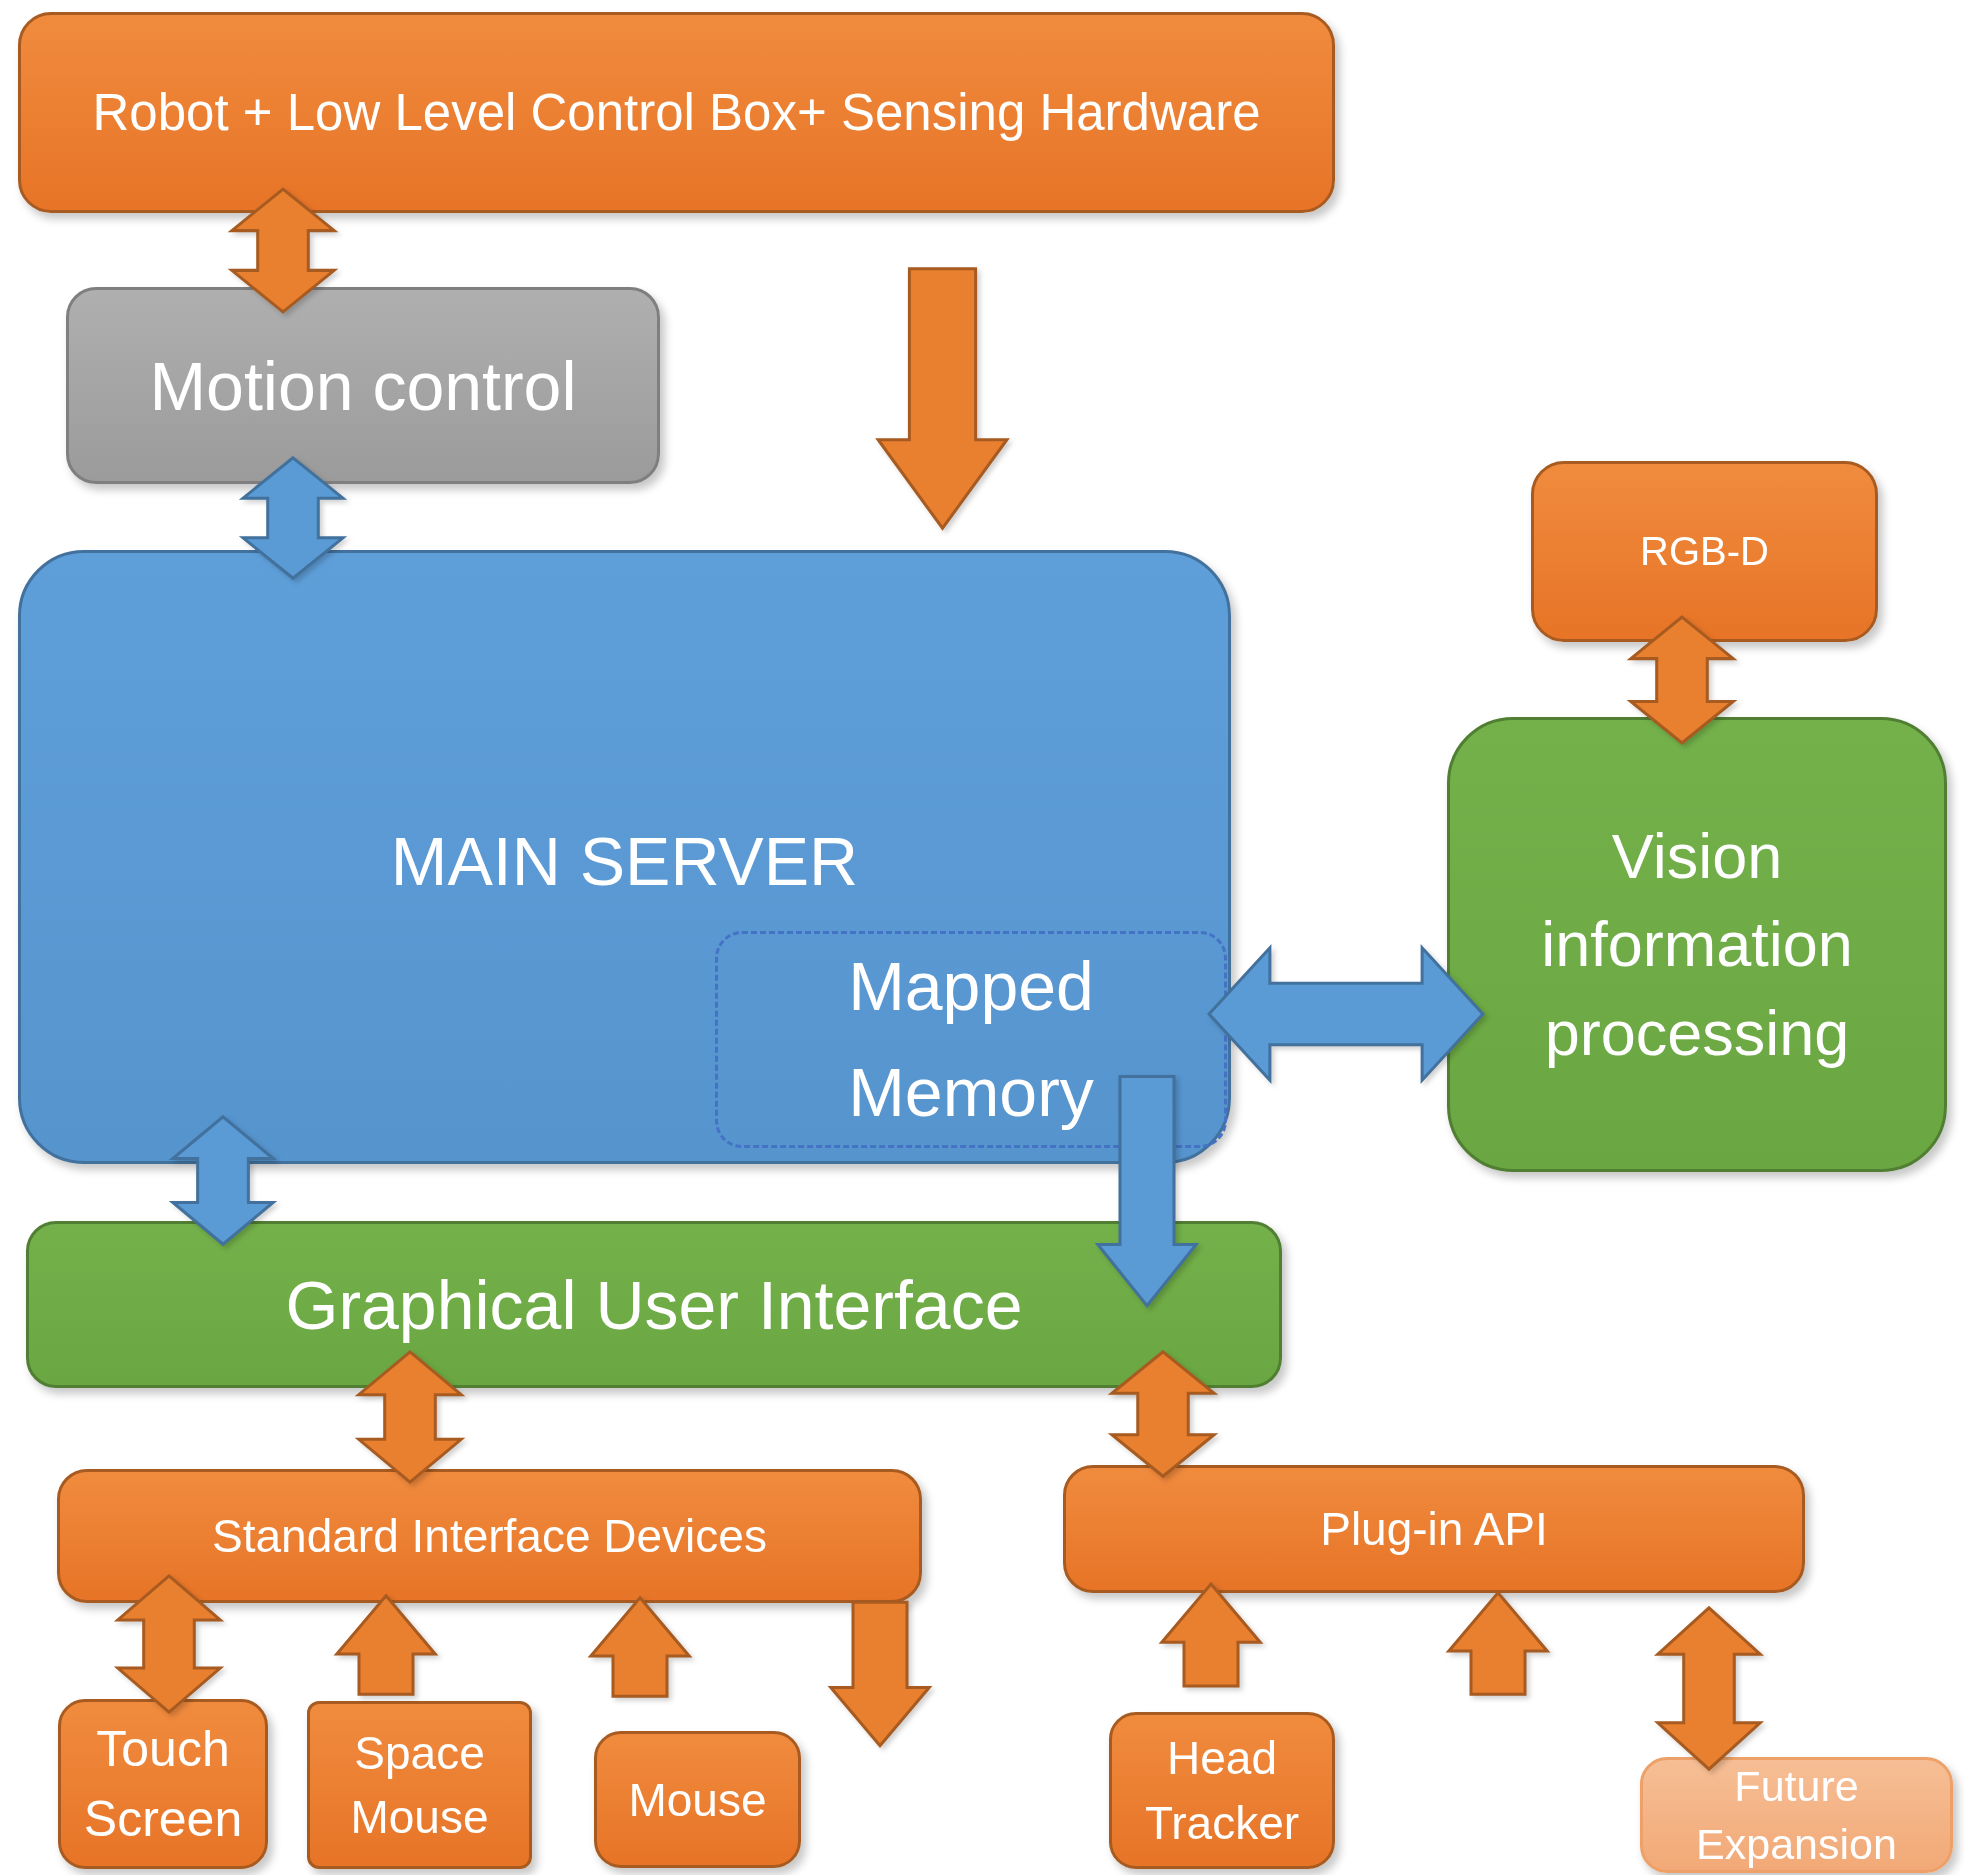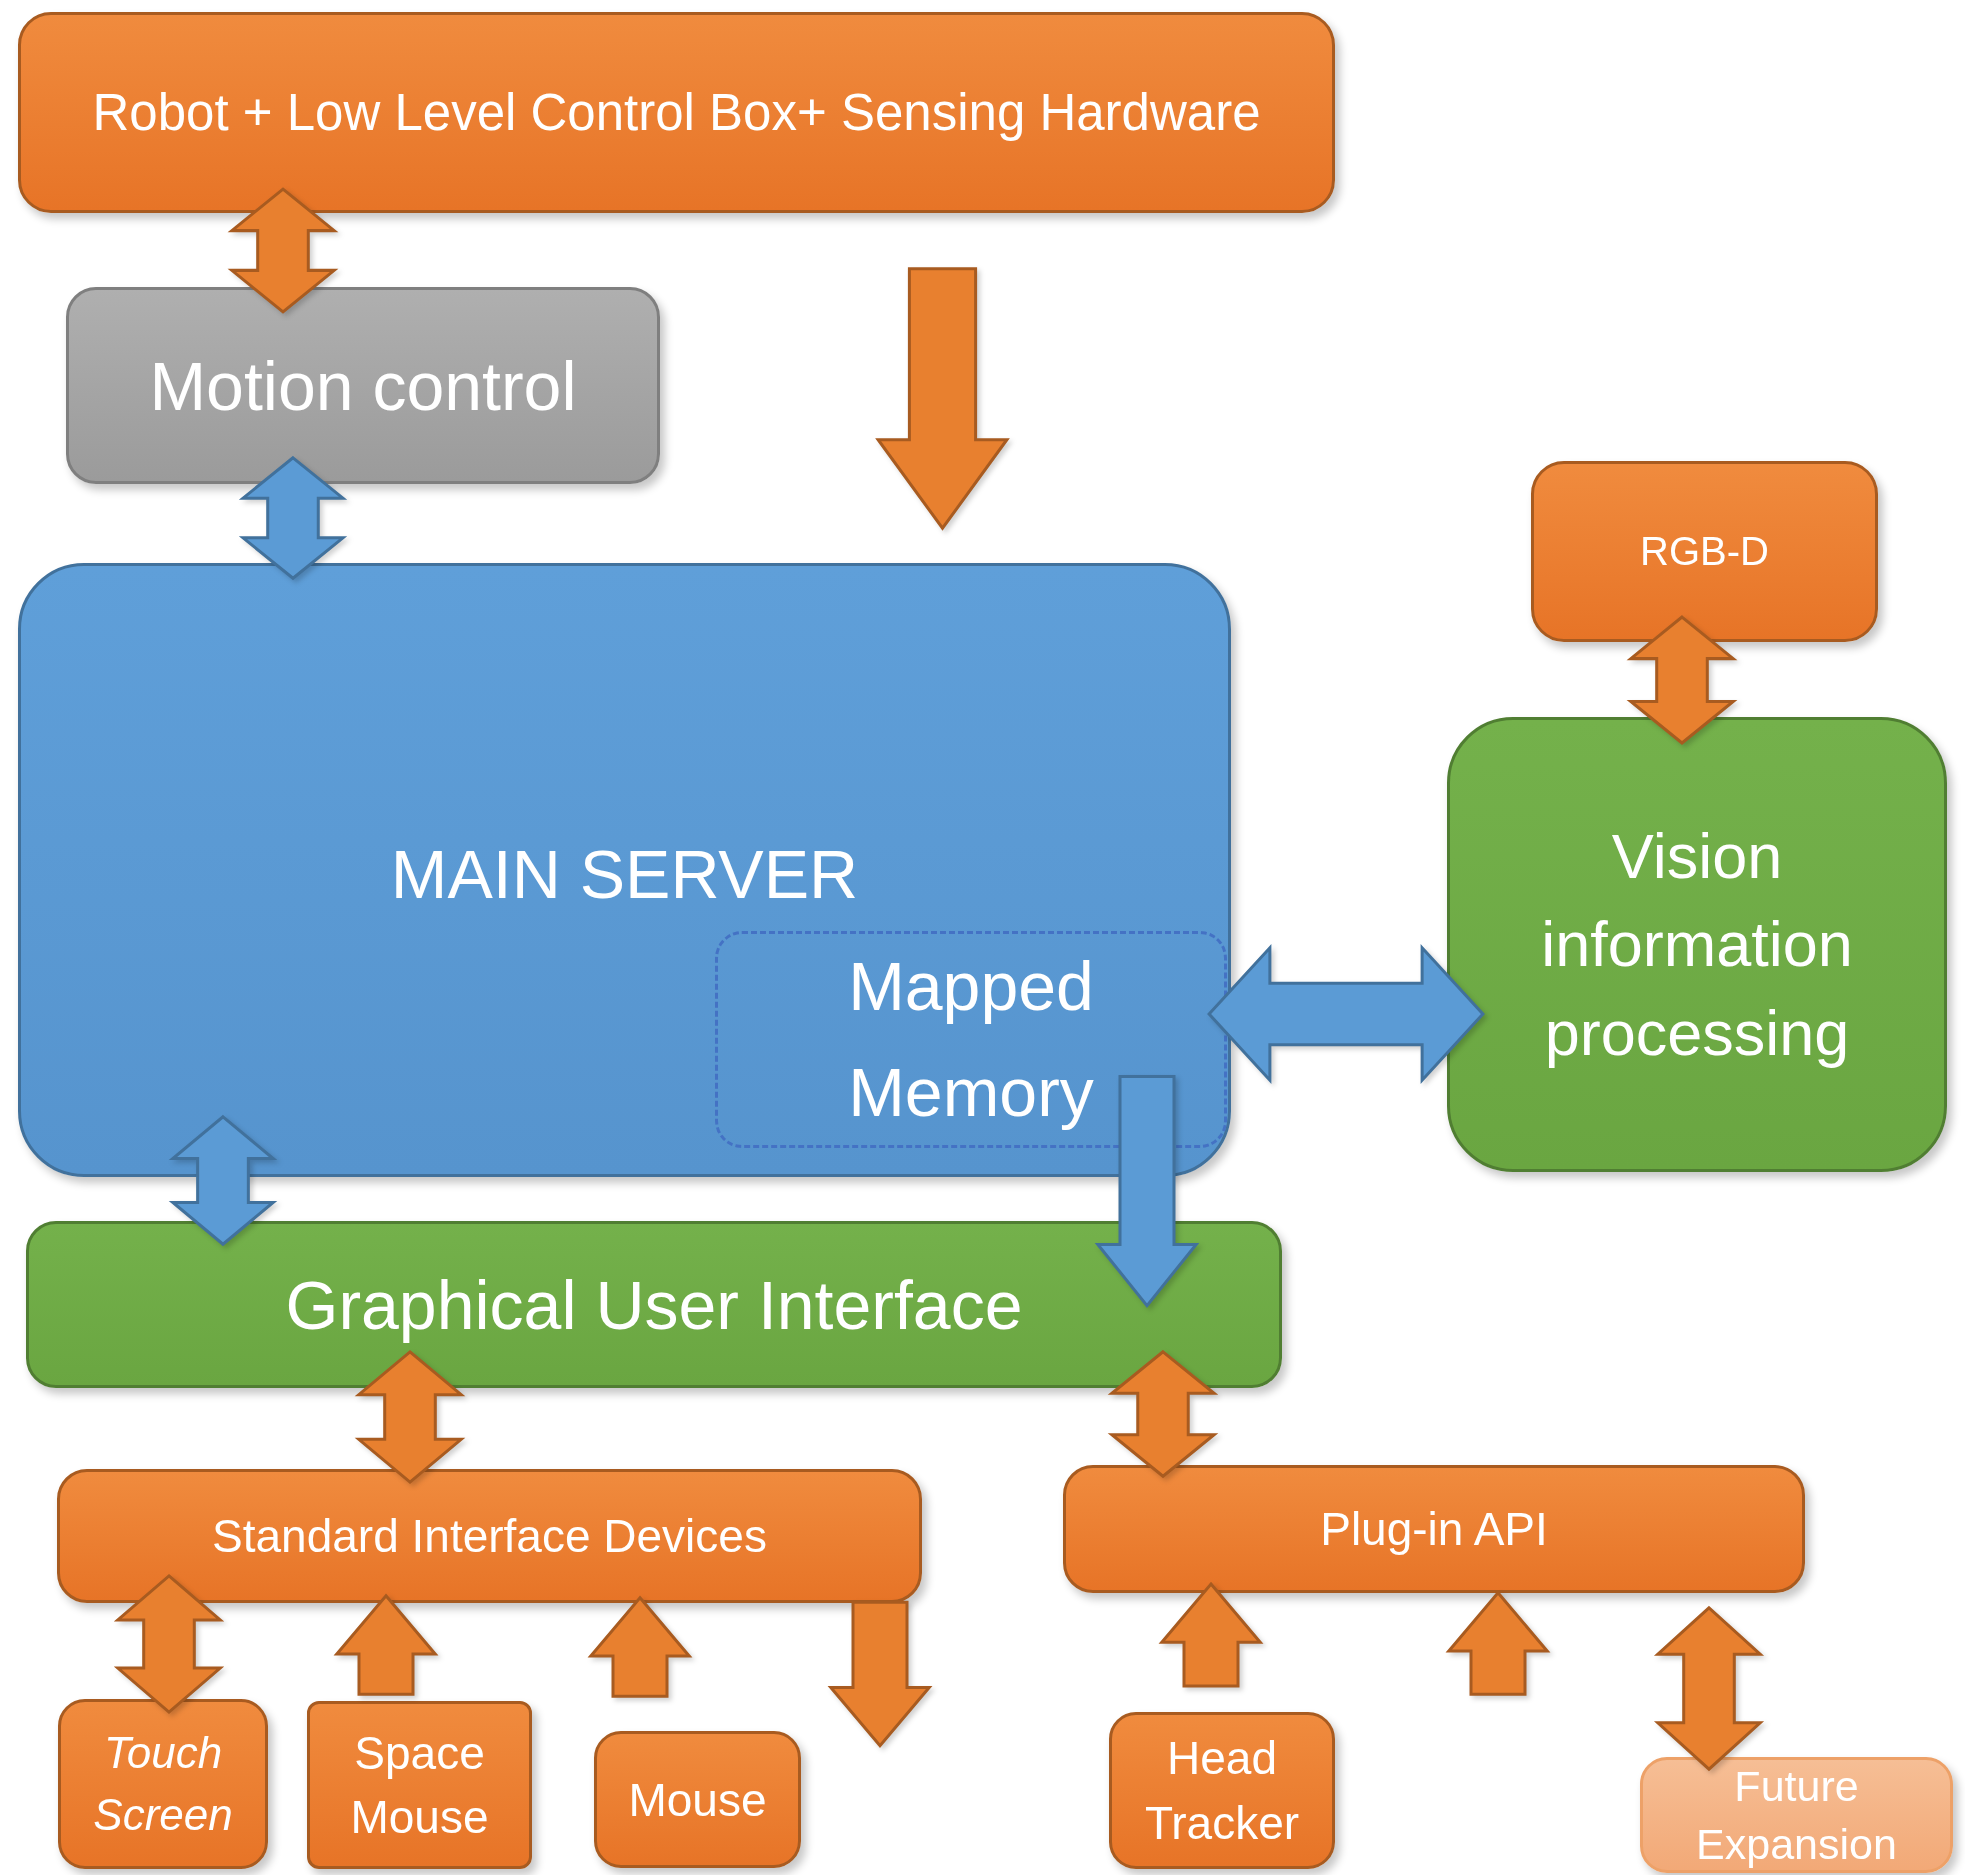--- a/index.html
+++ b/index.html
@@ -24,21 +24,20 @@
     z-index:1;
   }
   .box .lbl{width:100%;}
   .orange{
     background:linear-gradient(180deg,var(--orange-light) 0%,var(--orange-dark) 100%);
     border:3px solid var(--orange-border);
   }
   .blue{
     background:linear-gradient(180deg,#5F9FD9 0%,#5694CE 100%);
     border:3px solid var(--blue-border);
-    margin-top:13px;
   }
   .green{
     background:linear-gradient(180deg,#74B14B 0%,#6AA641 100%);
     border:3px solid var(--green-border);
   }
   .gray{
     background:linear-gradient(180deg,#AFAFAF 0%,#9B9B9B 100%);
     border:3px solid var(--gray-border);
   }
   .pale{
@@ -59,21 +58,21 @@
   #robot  {left:18px;   top:12px;   width:1317px; height:201px; border-radius:33px;  font-size:51px;}
   #motion {left:38px;   top:287px;  width:594px;  height:197px; border-radius:30px;  font-size:68px;margin-left:28px;}
   #server {left:18px;   top:550px;  width:1213px; height:614px;border-radius:66px;}
   #server .lbl{position:absolute;left:0;top:269px;width:100%;font-size:68px;}
   #mapped {left:715px; top:931px; width:512px;  height:217px; border-radius:27px;  font-size:68px; line-height:1.55;}
   #vision {left:1447px; top:717px; width:500px;  height:455px; border-radius:66px; font-size:63px; line-height:1.4;}
   #rgbd   {left:1531px; top:461px;  width:347px;  height:181px; border-radius:33px;  font-size:40px;}
   #gui    {left:26px;   top:1221px; width:1256px; height:167px; border-radius:30px;  font-size:68px;}
   #sid    {left:57px;   top:1469px; width:865px; height:134px; border-radius:30px;  font-size:46px;}
   #plugin {left:1063px; top:1465px; width:742px; height:128px; border-radius:30px;  font-size:46px;}
-  #touch  {left:58px;   top:1699px; width:210px;  height:170px; border-radius:27px;  font-size:44px; line-height:1.4;font-style:italic;}
+  #touch  {left:58px;   top:1699px; width:210px;  height:170px; border-radius:27px;  font-size:50px; line-height:1.4;}
   #space  {left:307px;  top:1701px; width:225px;  height:168px; border-radius:12px;  font-size:46px; line-height:1.4;}
   #mouse  {left:594px;  top:1731px; width:207px;  height:137px; border-radius:27px;  font-size:46px;}
   #audio  {left:837px; top:1719px; width:217px;  height:149px; border-radius:27px;  font-size:46px; line-height:1.4;}
   #head   {left:1109px; top:1712px; width:226px;  height:157px; border-radius:27px;  font-size:46px; line-height:1.4;}
   #jelly  {left:1382px; top:1729px; width:216px;  height:140px; border-radius:27px;  font-size:46px; line-height:1.35;}
   #future {left:1640px; top:1757px; width:313px;  height:116px; border-radius:27px;  font-size:43px; line-height:1.35;}
 
   
   svg.arrow{position:absolute;overflow:visible;z-index:5;filter:drop-shadow(3px 3.6px 2.4px rgba(0,0,0,0.18));}
   svg.arrow polygon{stroke-width:5;stroke-linejoin:miter;}

